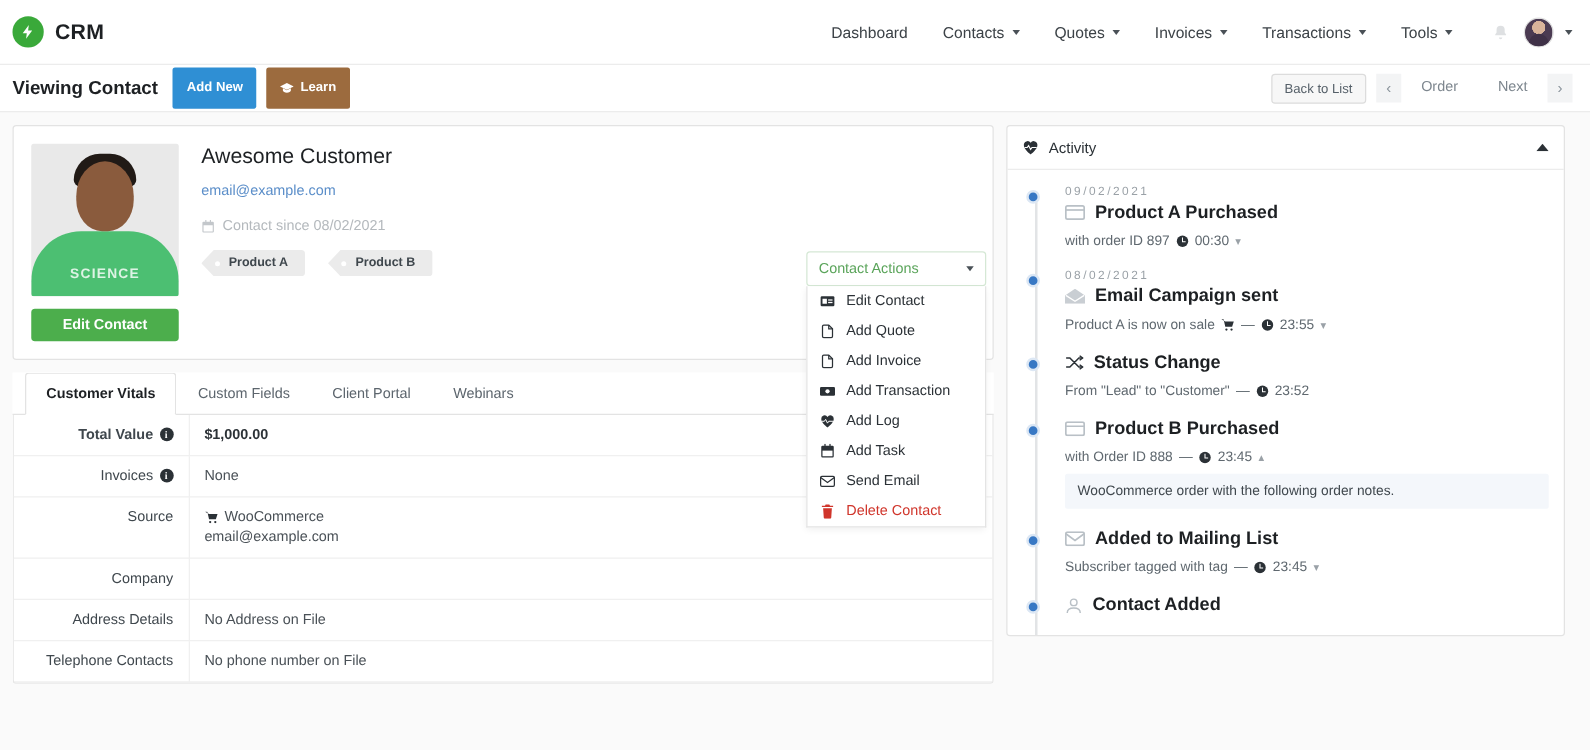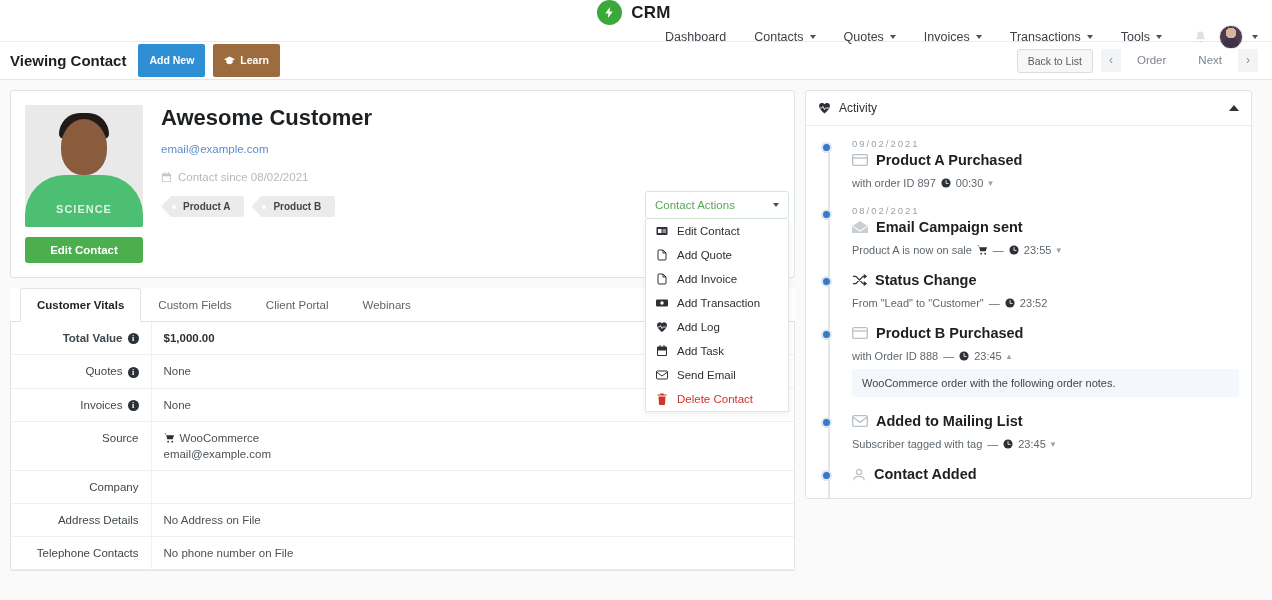--- a/index.html
+++ b/index.html
@@ -6,25 +6,24 @@
   html, body {
     width: 1272px; height: 600px;
     background: #ffffff;
     font-family: "Liberation Sans", sans-serif;
     color: #24292e;
     overflow: hidden;
   }
 
   
   .topnav {
-    height: 42px; background: #fff;
+    height: 52px; background: #fff;
     display: flex; align-items: center;
     padding: 0 14px 0 10px;
     border-bottom: 1px solid #ececec;
-    flex-direction: column;
   }
   .brand { display: flex; align-items: center; gap: 9px; }
   .logo-circle {
     width: 25px; height: 25px; border-radius: 50%;
     background: #3aa93a; display: flex; align-items: center;
     justify-content: center;
   }
   .brand-name { font-size: 17px; font-weight: 700; letter-spacing: .2px; color: #1d2023; }
   .nav-right { margin-left: auto; display: flex; align-items: center; gap: 0; }
   .nav-link {
@@ -104,27 +103,27 @@
   }
   .photo .shirt-text {
     position: absolute; left: 50%; bottom: 12px; transform: translateX(-50%);
     font-size: 11px; font-weight: 700; color: #ddf3e4; letter-spacing: 1px;
   }
   .btn-edit {
     display: block; width: 118px; margin-top: 10px; text-align: center;
     background: #4cae4c; color: #fff; font-size: 11.5px; font-weight: 700;
     border-radius: 3px; padding: 7px 0; cursor: pointer; border: none;
   }
-  .c-name { font-size: 22px; font-weight: 700; color: #1d2023; }
+  .c-name { font-size: 17px; font-weight: 400; color: #1d2023; }
   .c-email { font-size: 11.5px; color: #5b8ec9; margin-top: 12px; cursor: pointer; }
   .c-since {
     font-size: 11.5px; color: #b4b9bd; margin-top: 16px;
     display: flex; align-items: center; gap: 6px;
   }
-  .tags { display: flex; gap: 7px; margin-top: 13px; }
+  .tags { display: flex; gap: 18px; margin-top: 13px; }
   .tag {
     position: relative; background: #ebebeb; color: #3f474d;
     font-size: 10px; font-weight: 700; padding: 5px 14px 5px 22px;
     border-radius: 0 3px 3px 0; clip-path: polygon(10px 0, 100% 0, 100% 100%, 10px 100%, 0 50%);
   }
   .tag::before {
     content: ""; position: absolute; left: 11px; top: 50%;
     transform: translateY(-50%); width: 4px; height: 4px;
     border-radius: 50%; background: #fff;
   }
@@ -398,24 +397,20 @@
         <div class="tab">Custom Fields</div>
         <div class="tab">Client Portal</div>
         <div class="tab">Webinars</div>
       </div>
       <div class="card" style="border-top:none;border-radius:0 0 3px 3px;">
         <table class="vitals">
           <tbody>
               <tr>
             <td class="lbl bold"><span>Total Value</span><span class="info-i">i</span></td>
             <td class="val bold">$1,000.00</td>
-          </tr>
-          <tr>
-            <td class="lbl"><span>Quotes</span><span class="info-i">i</span></td>
-            <td class="val">None</td>
           </tr>
           <tr>
             <td class="lbl"><span>Invoices</span><span class="info-i">i</span></td>
             <td class="val">None</td>
           </tr>
           <tr>
             <td class="lbl"><span>Source</span></td>
             <td class="val">
               <div style="display:flex;align-items:center;gap:5px;">
                 <span>

